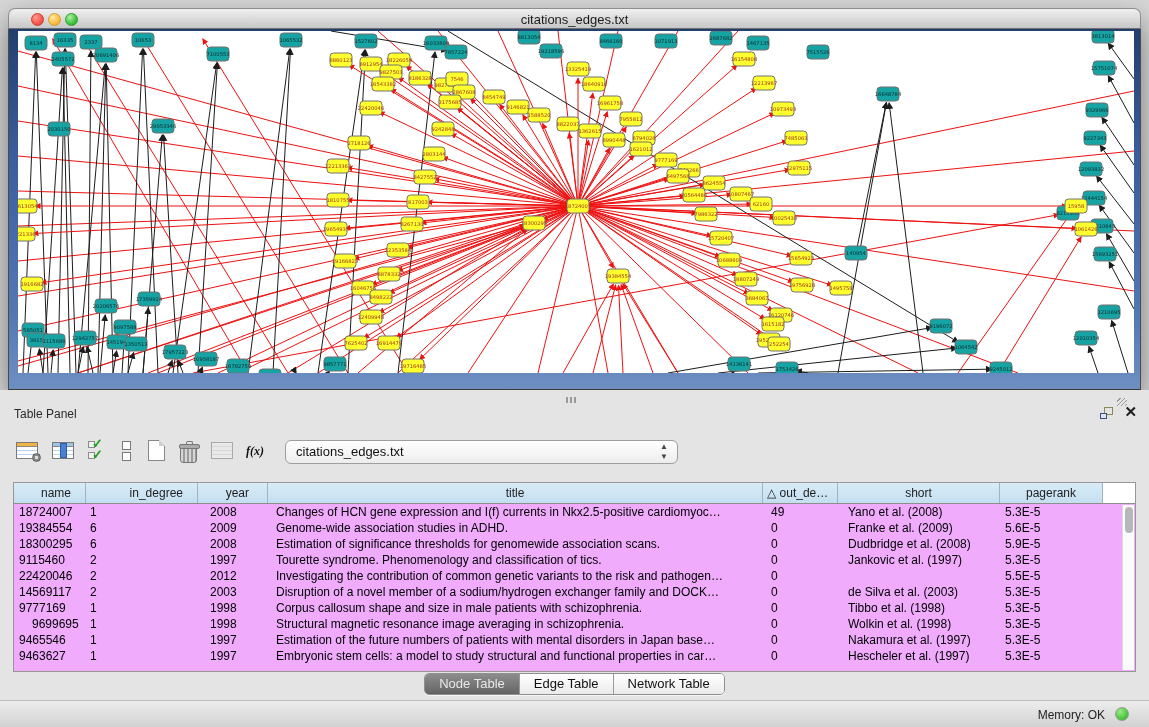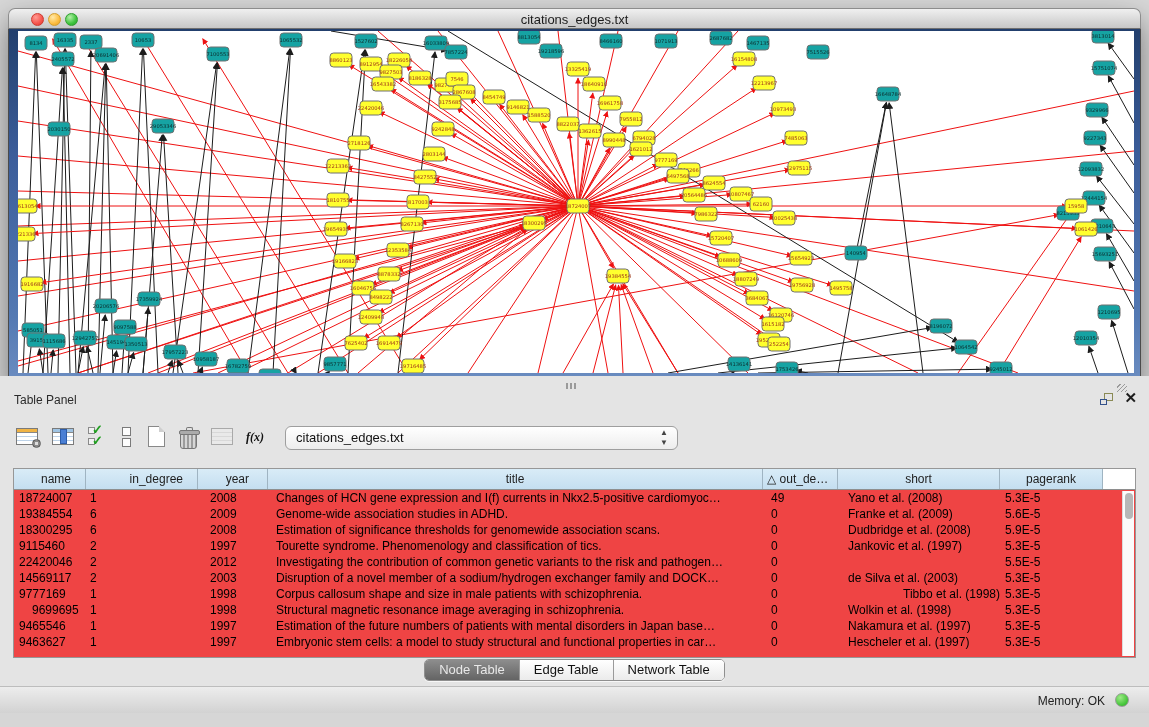--- a/index.html
+++ b/index.html
@@ -29,21 +29,21 @@
   .blue-frame {
     position:absolute; top:21px; left:0; right:0; bottom:0;
     background:linear-gradient(180deg,#223f6d 0%, #3b5d9a 35%, #5379b3 80%, #6e8fc2 100%);
     border-left:1px solid #4b4b4b; border-right:1px solid #4b4b4b; border-bottom:1px solid #3a3a3a;
   }
   #net-canvas {
     position:absolute; left:9px; top:2px; width:1116px; height:342px; background:#ffffff;
   }
   #net-svg { position:absolute; left:0; top:0; }
   
-  #table-panel { position:absolute; left:0; top:376px; width:1149px; height:337px; background:#e4e4e4; }
+  #table-panel { position:absolute; left:0; top:390px; width:1149px; height:337px; background:#e4e4e4; }
   .divider-handle { position:absolute; left:566px; top:7px; width:10px; height:6px;
      background:repeating-linear-gradient(90deg,#9a9a9a 0 2px, #e4e4e4 2px 4px); }
   .grow-glyph { position:absolute; right:22px; top:8px; width:10px; height:8px;
      background:repeating-linear-gradient(135deg, transparent 0 2px, #9a9a9a 2px 3px); }
   .panel-title { position:absolute; left:14px; top:17px; font-size:12px; color:#2b2b2b; }
   .float-icon { position:absolute; right:36px; top:17px; width:13px; height:12px; }
   .float-icon .sq1 { position:absolute; right:0; top:0; width:9px; height:8px; border:1px solid #8a8a55; }
   .float-icon .sq2 { position:absolute; left:0; bottom:0; width:7px; height:6px; border:1px solid #33518a; background:#e4e4e4; }
   .close-icon { position:absolute; right:12px; top:13px; font-size:15px; font-weight:bold; color:#1c1c1c; cursor:default; }
   
@@ -70,21 +70,21 @@
   .trash:after { content:""; position:absolute; left:5px; top:-7px; width:5px; height:3px; border:1px solid #777; border-bottom:none; border-radius:2px 2px 0 0; }
   .mini-table.disabled { opacity:.55; background:repeating-linear-gradient(0deg,#eee 0 3px,#cfcfcf 3px 4px),#eee; }
   .fx { font-family:"Liberation Serif", serif; font-style:italic; font-weight:bold; font-size:12px; color:#111; }
   .table-select {
     position:absolute; left:285px; top:2px; width:393px; height:24px;
     background:linear-gradient(#ffffff,#ededed); border:1px solid #9e9e9e; border-radius:6px;
     font-size:13px; color:#111; line-height:22px; padding-left:10px;
   }
   .table-select .steppers { position:absolute; right:9px; top:1px; font-size:8px; color:#444; line-height:10px; text-align:center; }
   
-  .tablebox { position:absolute; left:13px; top:92px; width:1123px; height:190px; background:#ef4444; border:1px solid #979797; }
+  .tablebox { position:absolute; left:13px; top:92px; width:1123px; height:190px; background:#f0abfc; border:1px solid #979797; }
   .thead { position:absolute; left:0; top:0; right:0; height:21px; background:#fff; border-bottom:1px solid #8e8e8e; display:flex; }
   .th { height:20px; background:linear-gradient(#d9ecf7,#c4def0); border-right:1px solid #9fb4c2;
         font-size:12px; color:#1d1d1d; line-height:20px; overflow:hidden; white-space:nowrap; }
   .tbody { position:absolute; left:0; top:21px; right:14px; bottom:0; overflow:hidden; }
   .tr { display:flex; height:16px; }
   .td { font-size:12px; color:#000; line-height:16px; overflow:hidden; white-space:nowrap; }
   .vscroll { position:absolute; right:1px; top:22px; bottom:1px; width:12px; background:#fbfbfb; border-left:1px solid #dcdcdc; }
   .vscroll .thumb { position:absolute; left:2px; top:2px; width:8px; height:26px; background:#b7b7b7; border-radius:4px; }
   
   .tabs-wrap { position:absolute; left:0; top:283px; width:1149px; text-align:center; }
@@ -941,21 +941,21 @@
           <div class="td" style="width: 75px; padding-left: 8px;">0</div>
           <div class="td" style="width: 162px; padding-left: 10px;">de Silva et al. (2003)</div>
           <div class="td" style="width: 103px; padding-left: 5px;">5.3E-5</div>
         </div>
         <div class="tr">
           <div class="td" style="width: 72px; padding-left: 5px;">9777169</div>
           <div class="td" style="width: 112px; padding-left: 4px;">1</div>
           <div class="td" style="width: 70px; padding-left: 12px;">1998</div>
           <div class="td" style="width: 495px; padding-left: 8px;">Corpus callosum shape and size in male patients with schizophrenia.</div>
           <div class="td" style="width: 75px; padding-left: 8px;">0</div>
-          <div class="td" style="width: 162px; padding-left: 10px; text-align: right;">Tibbo et al. (1998)</div>
+          <div class="td" style="width: 162px; padding-left: 10px;">Tibbo et al. (1998)</div>
           <div class="td" style="width: 103px; padding-left: 5px;">5.3E-5</div>
         </div>
         <div class="tr">
           <div class="td" style="width: 72px; padding-left: 18px;">9699695</div>
           <div class="td" style="width: 112px; padding-left: 4px;">1</div>
           <div class="td" style="width: 70px; padding-left: 12px;">1998</div>
           <div class="td" style="width: 495px; padding-left: 8px;">Structural magnetic resonance image averaging in schizophrenia.</div>
           <div class="td" style="width: 75px; padding-left: 8px;">0</div>
           <div class="td" style="width: 162px; padding-left: 10px;">Wolkin et al. (1998)</div>
           <div class="td" style="width: 103px; padding-left: 5px;">5.3E-5</div>

